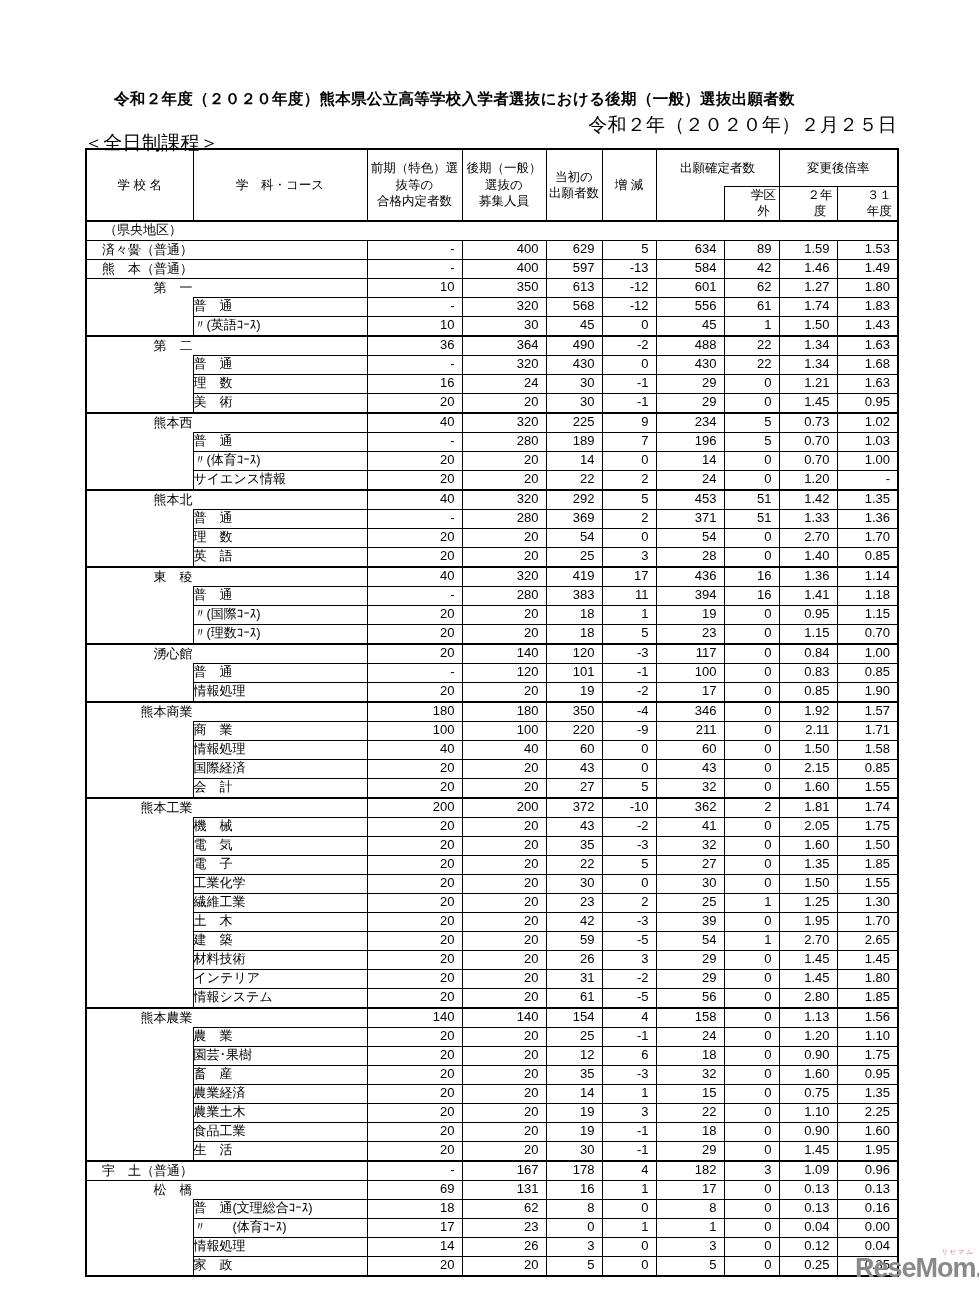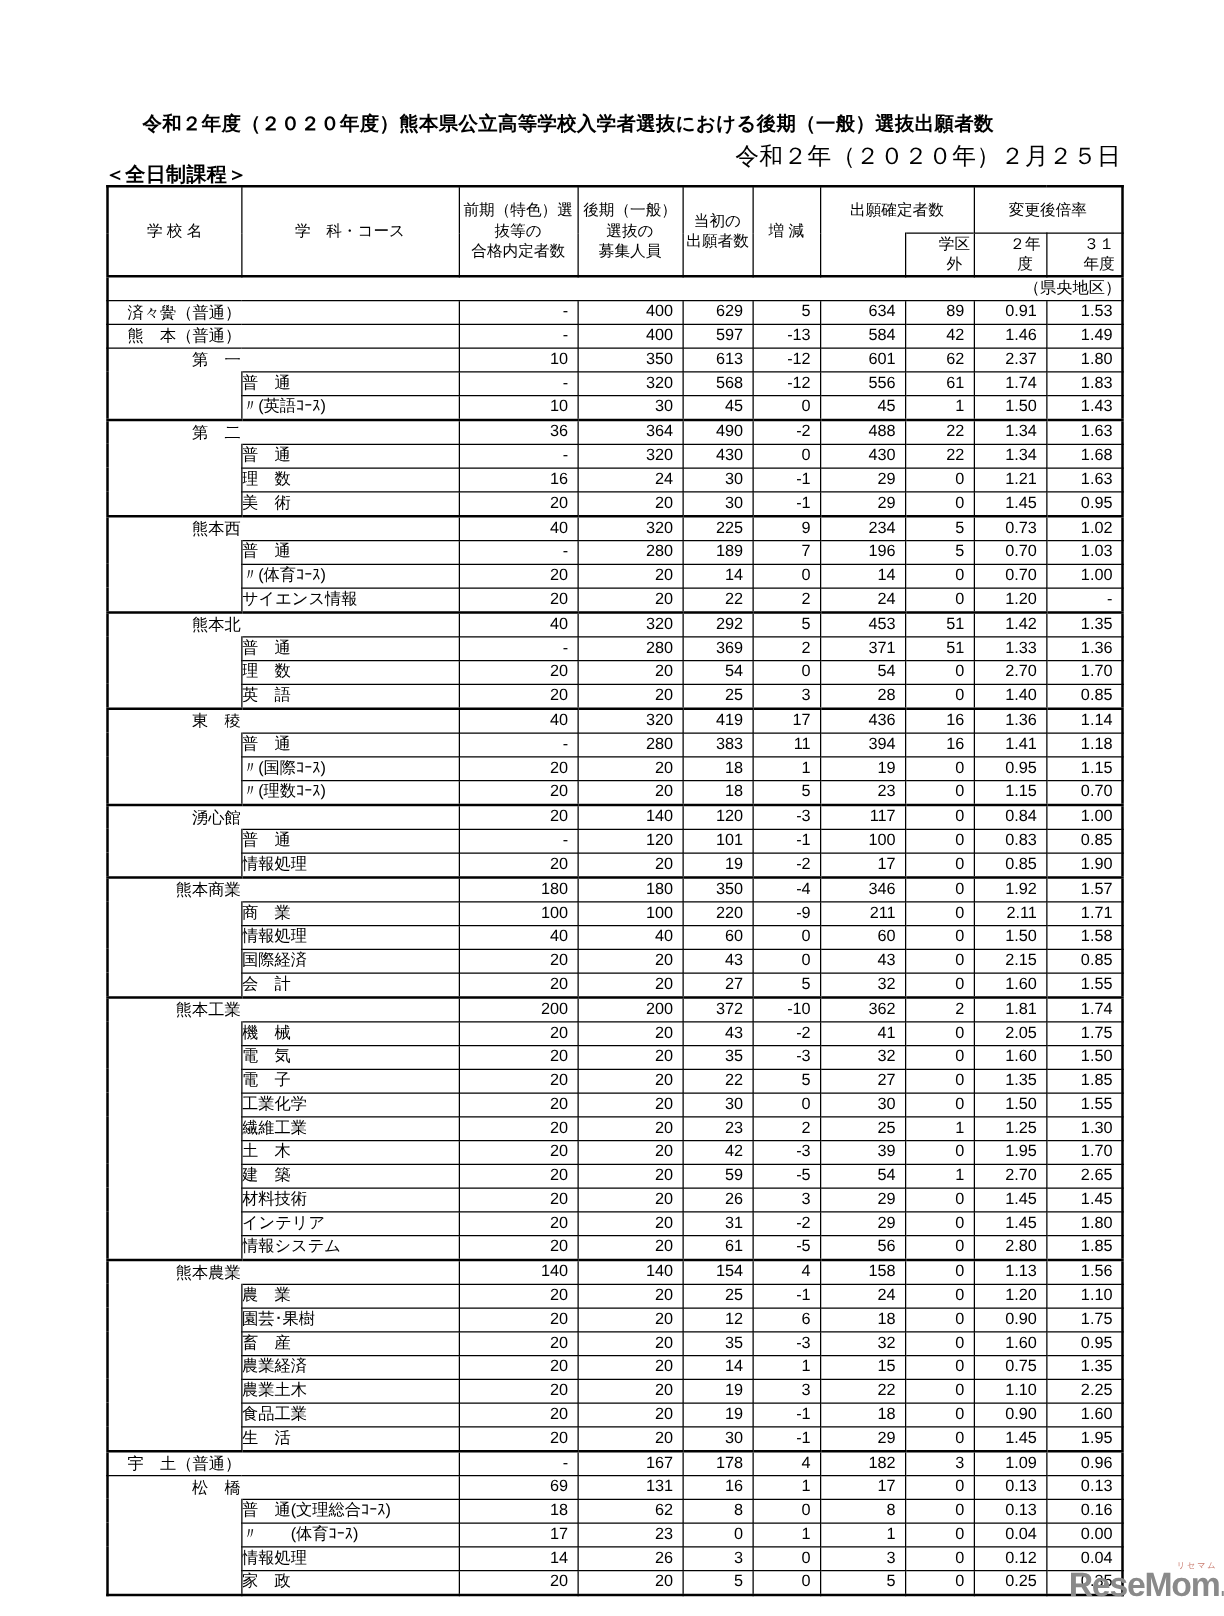--- a/index.html
+++ b/index.html
@@ -13,42 +13,42 @@
     position:absolute; top:89px; left:0; width:909px;
     text-align:center; font-size:15.5px; font-weight:bold; letter-spacing:.3px;
     white-space:nowrap;
   }
   .doc-date {
     position:absolute; top:112px; right:82px;
     font-size:19px; letter-spacing:.3px;
   }
   .doc-program {
     position:absolute; top:130px; left:84px;
-    font-size:16px; font-weight:bold; letter-spacing:.3px;
+    font-size:19px; font-weight:normal; letter-spacing:.3px;
   }
   table.main {
     position:absolute; top:148px; left:85px;
     width:812px; table-layout:fixed;
     border-collapse:collapse; border:2px solid #000;
   }
   th, td {
     border:1px solid #000; padding:0;
     font-size:13px; line-height:1.15;
     overflow:hidden; white-space:nowrap;
   }
   thead th {
     font-weight:normal; text-align:center; vertical-align:middle;
     font-size:12.5px; white-space:pre-line; line-height:1.3;
   }
   thead tr.h1 th { height:36px; }
   thead tr.h2 th { height:24px;padding-left:24px; }
   th.h-kakutei { border-bottom:none; }
   th.h-sub-empty { border-top:none; }
   tbody td { height:18px; vertical-align:middle; }
-  td.c-section { text-align:right; padding-left:17px; font-size:13px; }
+  td.c-section { text-align:left; padding-left:17px; font-size:13px; }
   td.c-school { text-align:right; padding-left:3px; vertical-align:top; line-height:18px; }
   td.c-course { text-align:left; padding-left:0; }
   td.num { text-align:right; padding-right:7px; }
   td.nolb { border-left-style:hidden; }
   tr.thick > td { border-top-width:2px; }
   tr.section-row > td { border-top-width:2px; }
   .logo {
     position:absolute; top:1253px; left:855px;
     font-size:27px; font-weight:bold; letter-spacing:-1px;
     color:#8a8a8a;
@@ -108,21 +108,21 @@
       </tr>
       <tr>
         <td class="c-school" rowspan="1">済々黌（普通）</td>
         <td class="c-course nolb"></td>
         <td class="num">-</td>
         <td class="num">400</td>
         <td class="num">629</td>
         <td class="num">5</td>
         <td class="num">634</td>
         <td class="num">89</td>
-        <td class="num">0.91</td>
+        <td class="num">1.59</td>
         <td class="num">1.53</td>
       </tr>
       <tr>
         <td class="c-school" rowspan="1">熊　本（普通）</td>
         <td class="c-course nolb"></td>
         <td class="num">-</td>
         <td class="num">400</td>
         <td class="num">597</td>
         <td class="num">-13</td>
         <td class="num">584</td>
@@ -132,21 +132,21 @@
       </tr>
       <tr>
         <td class="c-school" rowspan="3">第　一</td>
         <td class="c-course nolb"></td>
         <td class="num">10</td>
         <td class="num">350</td>
         <td class="num">613</td>
         <td class="num">-12</td>
         <td class="num">601</td>
         <td class="num">62</td>
-        <td class="num">2.37</td>
+        <td class="num">1.27</td>
         <td class="num">1.80</td>
       </tr>
       <tr>
         <td class="c-course">普　通</td>
         <td class="num">-</td>
         <td class="num">320</td>
         <td class="num">568</td>
         <td class="num">-12</td>
         <td class="num">556</td>
         <td class="num">61</td>

